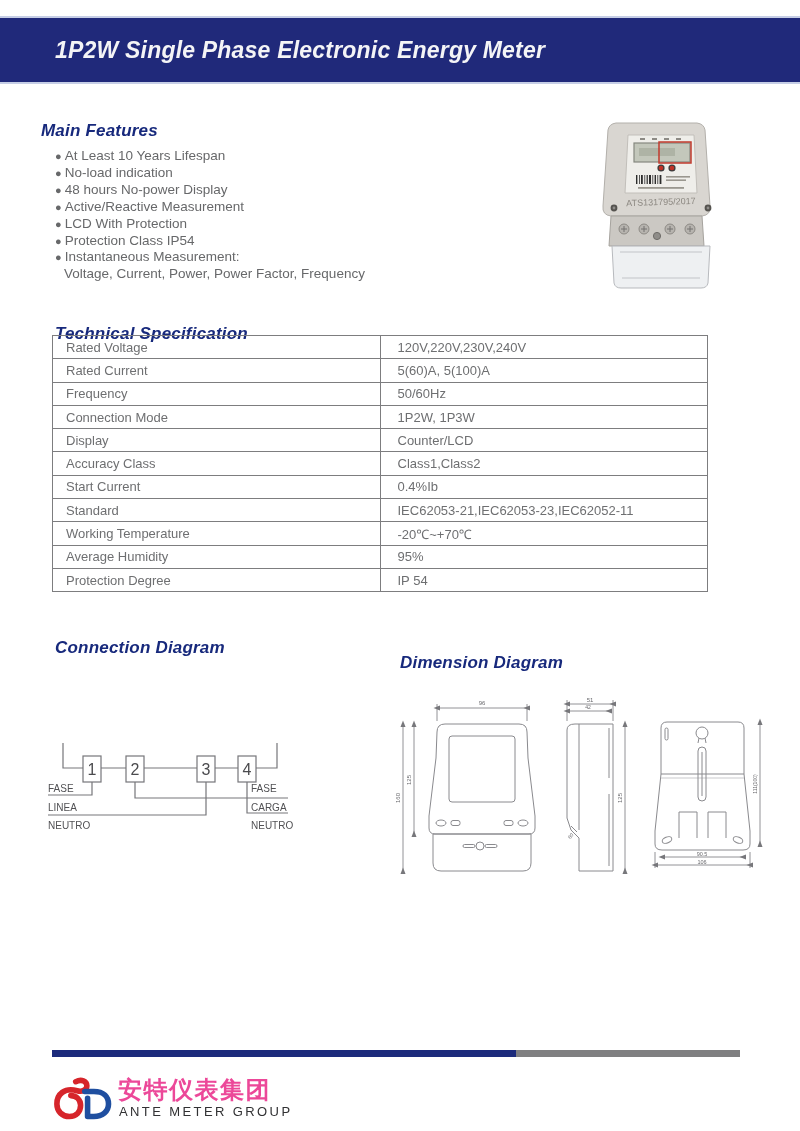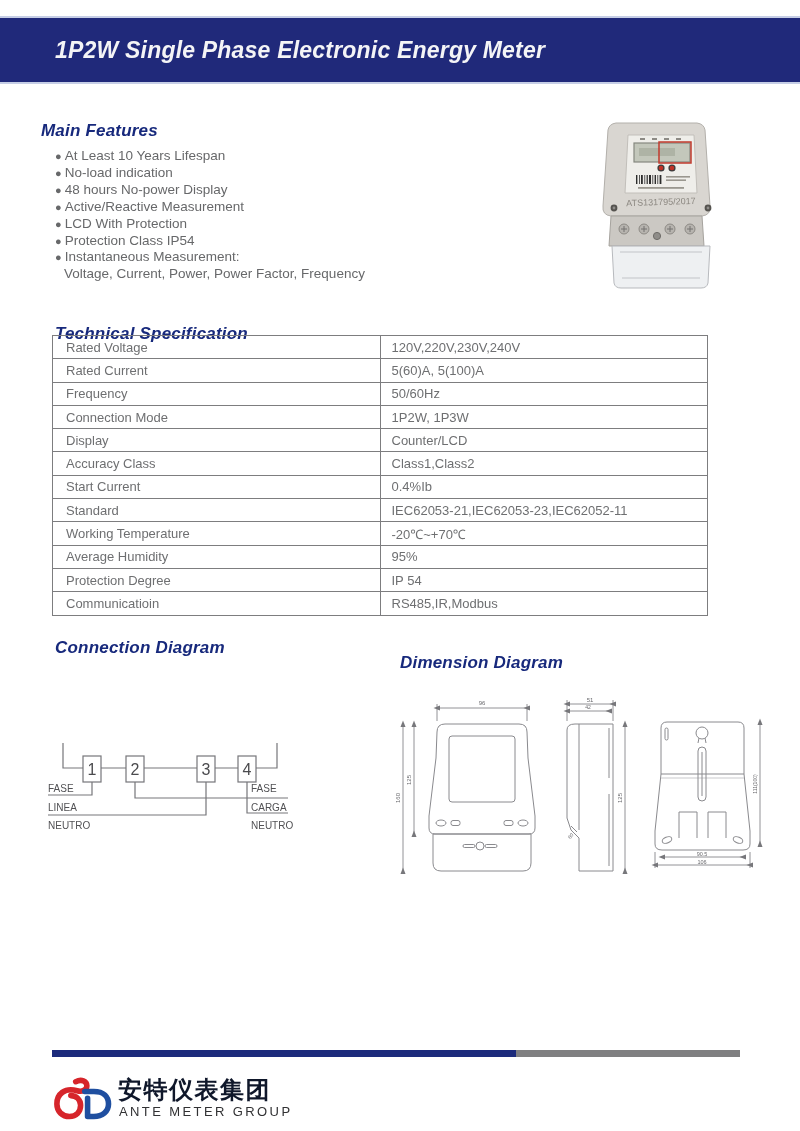--- a/index.html
+++ b/index.html
@@ -40,33 +40,33 @@
   
   .spec-table {
     position:absolute; left:52px; top:335px; width:656px;
     border-collapse:collapse; table-layout:fixed;
   }
   .spec-table td {
     border:1.5px solid #7d7d7f; height:23.3px;
     font-size:13px; color:#6e6f71; padding:0 0 0 13px;
     vertical-align:middle; white-space:nowrap; overflow:hidden;
   }
-  .spec-table td.val { padding-left:11px; }
+  .spec-table td.val { padding-left:17px; }
   
   .conn-svg { position:absolute; left:46px; top:737px; }
   .dim-svg  { position:absolute; left:393px; top:694px; }
   .photo-svg{ position:absolute; left:598px; top:106px; }
   
   .foot-bar-blue { position:absolute; left:52px; top:1050px; width:464px; height:7px; background:#1c2b7c; }
   .foot-bar-gray { position:absolute; left:516px; top:1050px; width:224px; height:7px; background:#7f7f81; }
   .logo-wrap { position:absolute; left:52px; top:1066px; width:320px; height:62px; }
   .logo-mark { position:absolute; left:0; top:2px; }
   .logo-cn {
     position:absolute; left:66px; top:8px; font-size:24px; font-weight:bold;
-    color:#0f172a; letter-spacing:1.5px; font-family:"Liberation Sans", sans-serif;
+    color:#ec4899; letter-spacing:1.5px; font-family:"Liberation Sans", sans-serif;
   }
   .logo-en {
     position:absolute; left:67px; top:38px; font-size:13px; font-weight:normal;
     color:#313133; letter-spacing:2.4px;
   }
   
   svg text { font-family:"Liberation Sans", sans-serif; }
 </style>
 </head>
 <body>
@@ -219,24 +219,20 @@
           <td>Working Temperature</td>
           <td class="val">-20℃~+70℃</td>
         </tr>
       <tr>
           <td>Average Humidity</td>
           <td class="val">95%</td>
         </tr>
       <tr>
           <td>Protection Degree</td>
           <td class="val">IP 54</td>
-        </tr>
-      <tr>
-          <td>Communicatioin</td>
-          <td class="val">RS485,IR,Modbus</td>
         </tr>
     </tbody>
   </table>
 
   <svg class="conn-svg" width="252" height="100" viewBox="0 0 252 100">
     <g stroke="#76767a" stroke-width="1.2" fill="none">
       <path d="M17 6 V31 H37"></path>
       <path d="M55 31 H80 M98 31 H151 M169 31 H192"></path>
       <path d="M210 31 H231 V6"></path>
       <path d="M46 45 V58 H2"></path>

